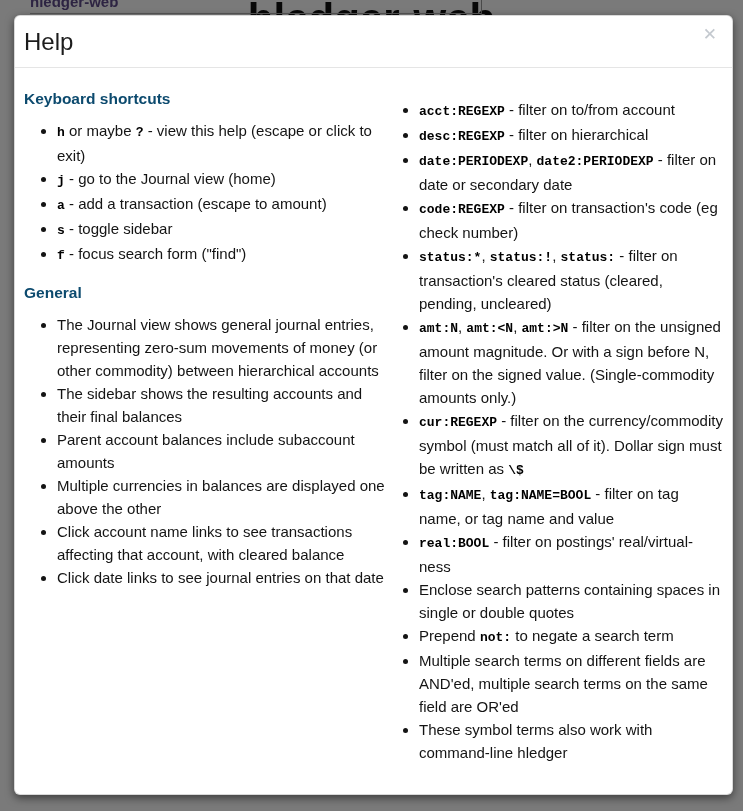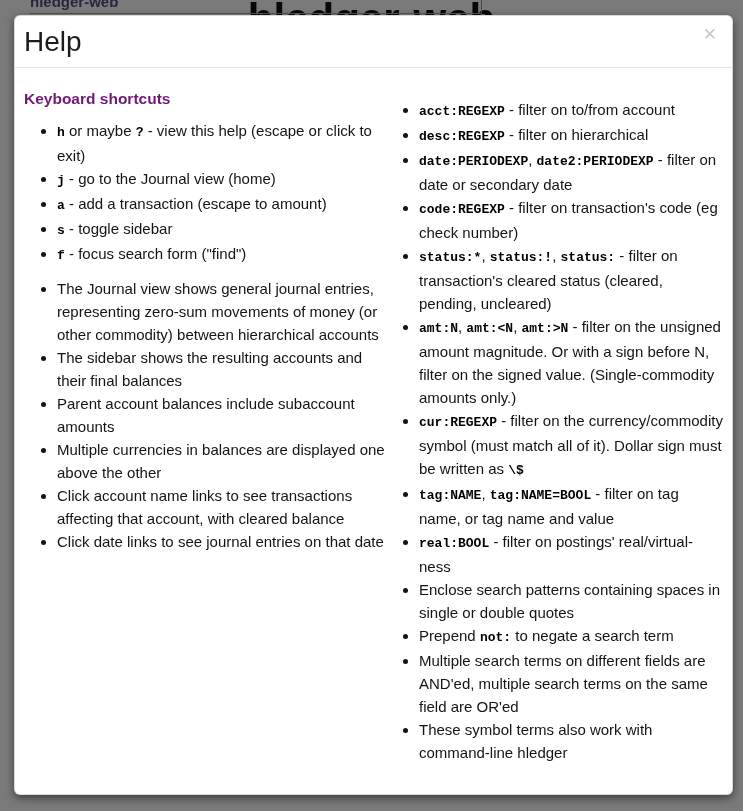--- a/index.html
+++ b/index.html
@@ -32,37 +32,37 @@
     border:1px solid rgba(0,0,0,0.15);
     box-shadow:0 3px 9px rgba(0,0,0,0.5);
     overflow:hidden;
   }
   .modal-header{
     position:relative;
     padding:12px 9px 11px 9px;
     border-bottom:1px solid #e5e5e5;
   }
   .modal-title{
-    margin:0;font-size:28px;line-height:28px;font-weight:500;color:#1c1c1c;
+    margin:0;font-size:24px;line-height:28px;font-weight:500;color:#1c1c1c;
   }
   .close-btn{
     position:absolute;top:10px;right:15px;
     background:none;border:none;padding:0;cursor:pointer;
     font-size:17px;font-weight:bold;color:#c4c9cf;line-height:17px;
     font-family:"DejaVu Sans",sans-serif;
   }
   .modal-body{
     display:flex;align-items:flex-start;
     padding:20px 9px 0 9px;box-sizing:border-box;
   }
   .help-col{box-sizing:border-box;color:#141414;}
   .help-col.left{width:362px;flex:0 0 362px;}
   .help-col.right{flex:1 1 auto;min-width:0;}
   .help-col h3{
-    margin:15px 0 0 0;font-size:15.5px;line-height:21px;font-weight:bold;color:#701a75;
+    margin:15px 0 0 0;font-size:15.5px;line-height:21px;font-weight:bold;color:#0c4a6e;
   }
   .help-col h3:first-child{margin-top:0;}
   .help-col ul{
     margin:10px 0 10px 0;padding:0 0 0 33px;list-style:disc outside;
   }
   .help-col li{
     font-size:15px;line-height:23px;color:#141414;
   }
   .help-col code{
     font-family:"Liberation Mono","DejaVu Sans Mono",monospace;
@@ -89,20 +89,21 @@
   <div class="modal-body">
     <div class="help-col left">
         <h3>Keyboard shortcuts</h3>
         <ul>
           <li><code>h</code><span> or maybe </span><code>?</code><span> - view this help (escape or click to exit)</span></li>
           <li><code>j</code><span> - go to the Journal view (home)</span></li>
           <li><code>a</code><span> - add a transaction (escape to amount)</span></li>
           <li><code>s</code><span> - toggle sidebar</span></li>
           <li><code>f</code><span> - focus search form ("find")</span></li>
         </ul>
+        <h3>General</h3>
         <ul>
           <li><span>The Journal view shows general journal entries, representing zero-sum movements of money (or other commodity) between hierarchical accounts</span></li>
           <li><span>The sidebar shows the resulting accounts and their final balances</span></li>
           <li><span>Parent account balances include subaccount amounts</span></li>
           <li><span>Multiple currencies in balances are displayed one above the other</span></li>
           <li><span>Click account name links to see transactions affecting that account, with cleared balance</span></li>
           <li><span>Click date links to see journal entries on that date</span></li>
         </ul>
       </div>
     <div class="help-col right">

